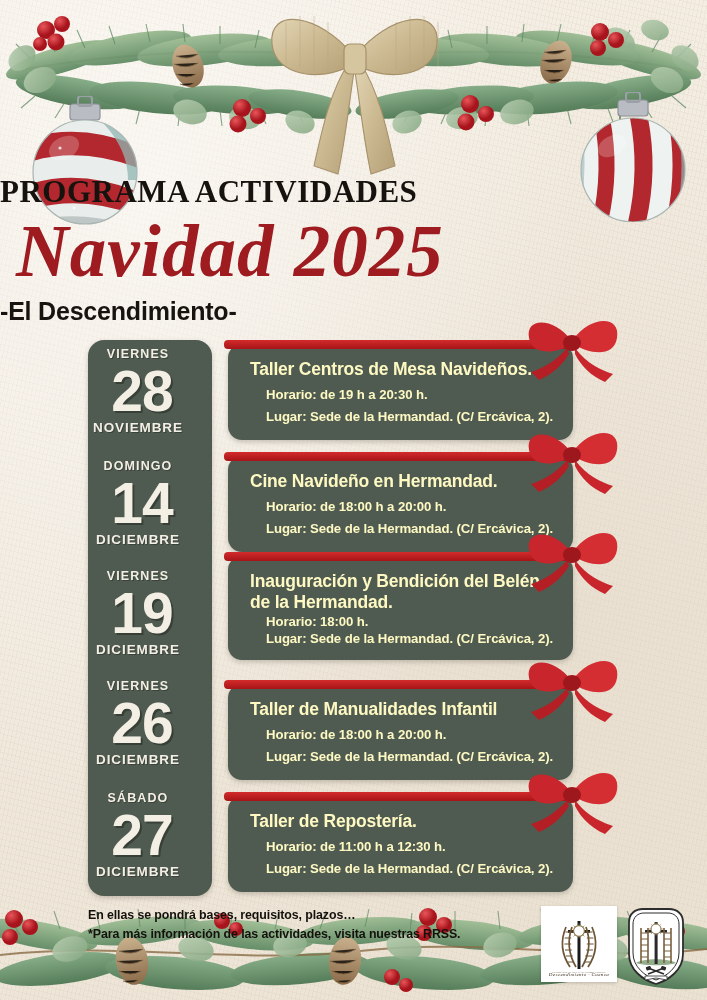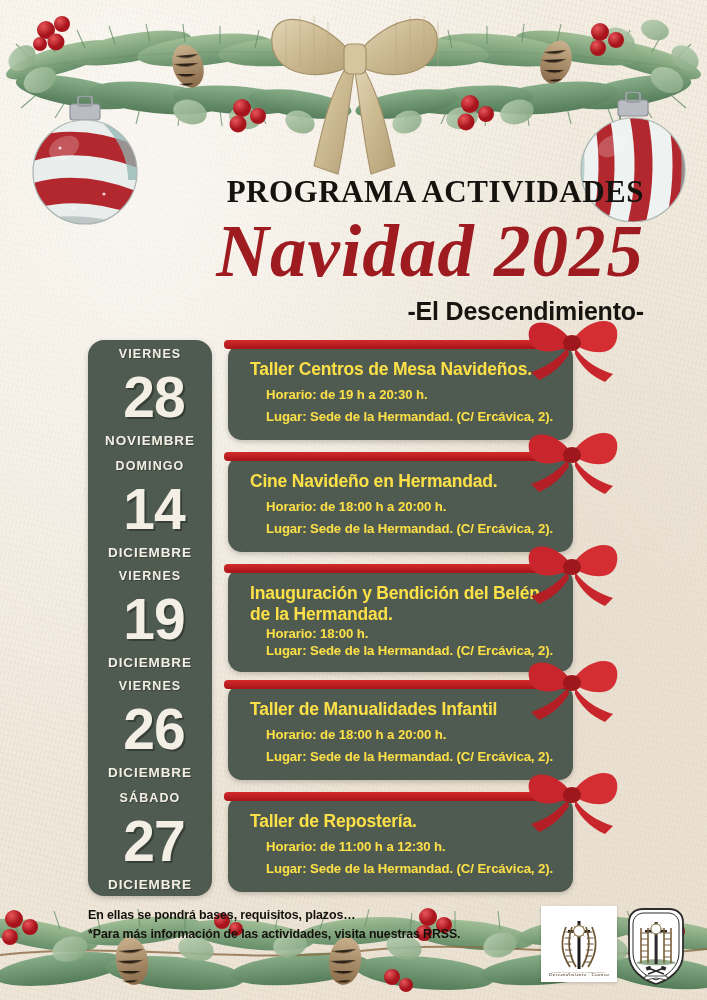--- a/index.html
+++ b/index.html
@@ -18,21 +18,21 @@
       linear-gradient(160deg,#f6f0e6 0%,#f1eade 45%,#ece3d4 100%);
   }
 
   
   .garland{position:absolute;left:0;width:707px;overflow:hidden;}
   .garland svg{display:block;}
   #garland-top{top:0;height:200px;}
   #garland-bottom{bottom:0;height:95px;}
 
   
-  #title-block{position:absolute;left:0;top:176px;width:644px;text-align:right;}
+  #title-block{position:absolute;left:0;top:176px;width:644px;text-align:left;}
   #program-title{
     font-family:"Liberation Serif", serif;
     font-size:31px;letter-spacing:.5px;color:#16130f;font-weight:700;
     margin:0;line-height:1;
   }
   #main-title{
     font-family:"Liberation Serif", serif;
     font-style:italic;font-weight:700;
     font-size:73px;color:#9e1b20;
     margin:8px 0 0 16px;line-height:1.02;letter-spacing:1px;
@@ -45,22 +45,22 @@
   }
 
   
   #schedule{position:absolute;left:0;top:340px;width:707px;height:558px;}
   #date-rail{
     position:absolute;left:88px;top:0;width:124px;height:556px;
     background:#4f5b50;border-radius:16px;
     box-shadow:0 2px 5px rgba(60,55,45,.25);
   }
   .date-badge{
-    position:absolute;left:88px;width:124px;
-    display:flex;flex-direction:column;align-items:center;justify-content:space-between;
+    position:absolute;left:76px;width:124px;
+    display:flex;flex-direction:column;align-items:center;justify-content:flex-start;
     color:#f4efe4;text-align:center;
   }
   .dow{
     font-size:12.5px;font-weight:700;letter-spacing:1.1px;
     text-shadow:1px 1px 0 rgba(0,0,0,.28);line-height:1;
   }
   .daynum{
     font-size:57px;font-weight:700;line-height:.98;margin:3px 0 2px 8px;
     letter-spacing:-1px;
     text-shadow:2px 2px 0 rgba(0,0,0,.30);
@@ -70,21 +70,21 @@
     text-shadow:1px 1px 0 rgba(0,0,0,.28);
   }
 
   .event{position:absolute;left:228px;width:345px;}
   .card{
     position:relative;width:100%;height:100%;
     background:#4f5b50;border-radius:14px;
     box-shadow:0 2px 5px rgba(60,55,45,.25);
     box-sizing:border-box;
     padding:15px 16px 20px 22px;
-    color:#fde047;
+    color:#fef9c3;
   }
   .ribbon{
     position:absolute;left:-4px;top:-4px;width:344px;height:9px;
     background:linear-gradient(180deg,#d22b2b 0%,#a81418 100%);
     border-radius:4px 0 0 4px;
   }
   .bow{position:absolute;right:-52px;top:-34px;width:110px;height:80px;pointer-events:none;}
   .ev-title{
     font-size:17.5px;font-weight:700;line-height:1.18;margin:0 0 7px 0;
     letter-spacing:-.2px;
@@ -356,21 +356,21 @@
           <path d="M52,38 C40,52 28,58 16,62 L24,70 C38,64 48,54 54,44 Z" fill="#b41f25"></path>
           <path d="M60,38 C72,54 86,60 98,64 L90,72 C76,66 66,56 60,44 Z" fill="#c8262c"></path>
           <ellipse cx="57" cy="33" rx="9" ry="8" fill="#9e171d"></ellipse>
         </svg>
         <p class="ev-title">Cine Navideño en Hermandad.</p>
         <p class="ev-line">Horario: de 18:00 h a 20:00 h.</p>
         <p class="ev-line">Lugar: Sede de la Hermandad. (C/ Ercávica, 2).</p>
       </div>
     </div>
 
-    <div class="event compact" style="top:228px;height:104px;">
+    <div class="event compact" style="top:216px;height:104px;">
       <div class="card">
         <div class="ribbon"></div>
         <svg class="bow" viewBox="0 0 110 80">
           <path d="M56,30 C40,8 10,6 14,28 C17,46 42,44 56,34 Z" fill="#c8262c"></path>
           <path d="M58,30 C74,6 106,4 102,28 C99,48 74,44 58,34 Z" fill="#d42e33"></path>
           <path d="M52,38 C40,52 28,58 16,62 L24,70 C38,64 48,54 54,44 Z" fill="#b41f25"></path>
           <path d="M60,38 C72,54 86,60 98,64 L90,72 C76,66 66,56 60,44 Z" fill="#c8262c"></path>
           <ellipse cx="57" cy="33" rx="9" ry="8" fill="#9e171d"></ellipse>
         </svg>
         <p class="ev-title">Inauguración y Bendición del Belén de la Hermandad.</p>

